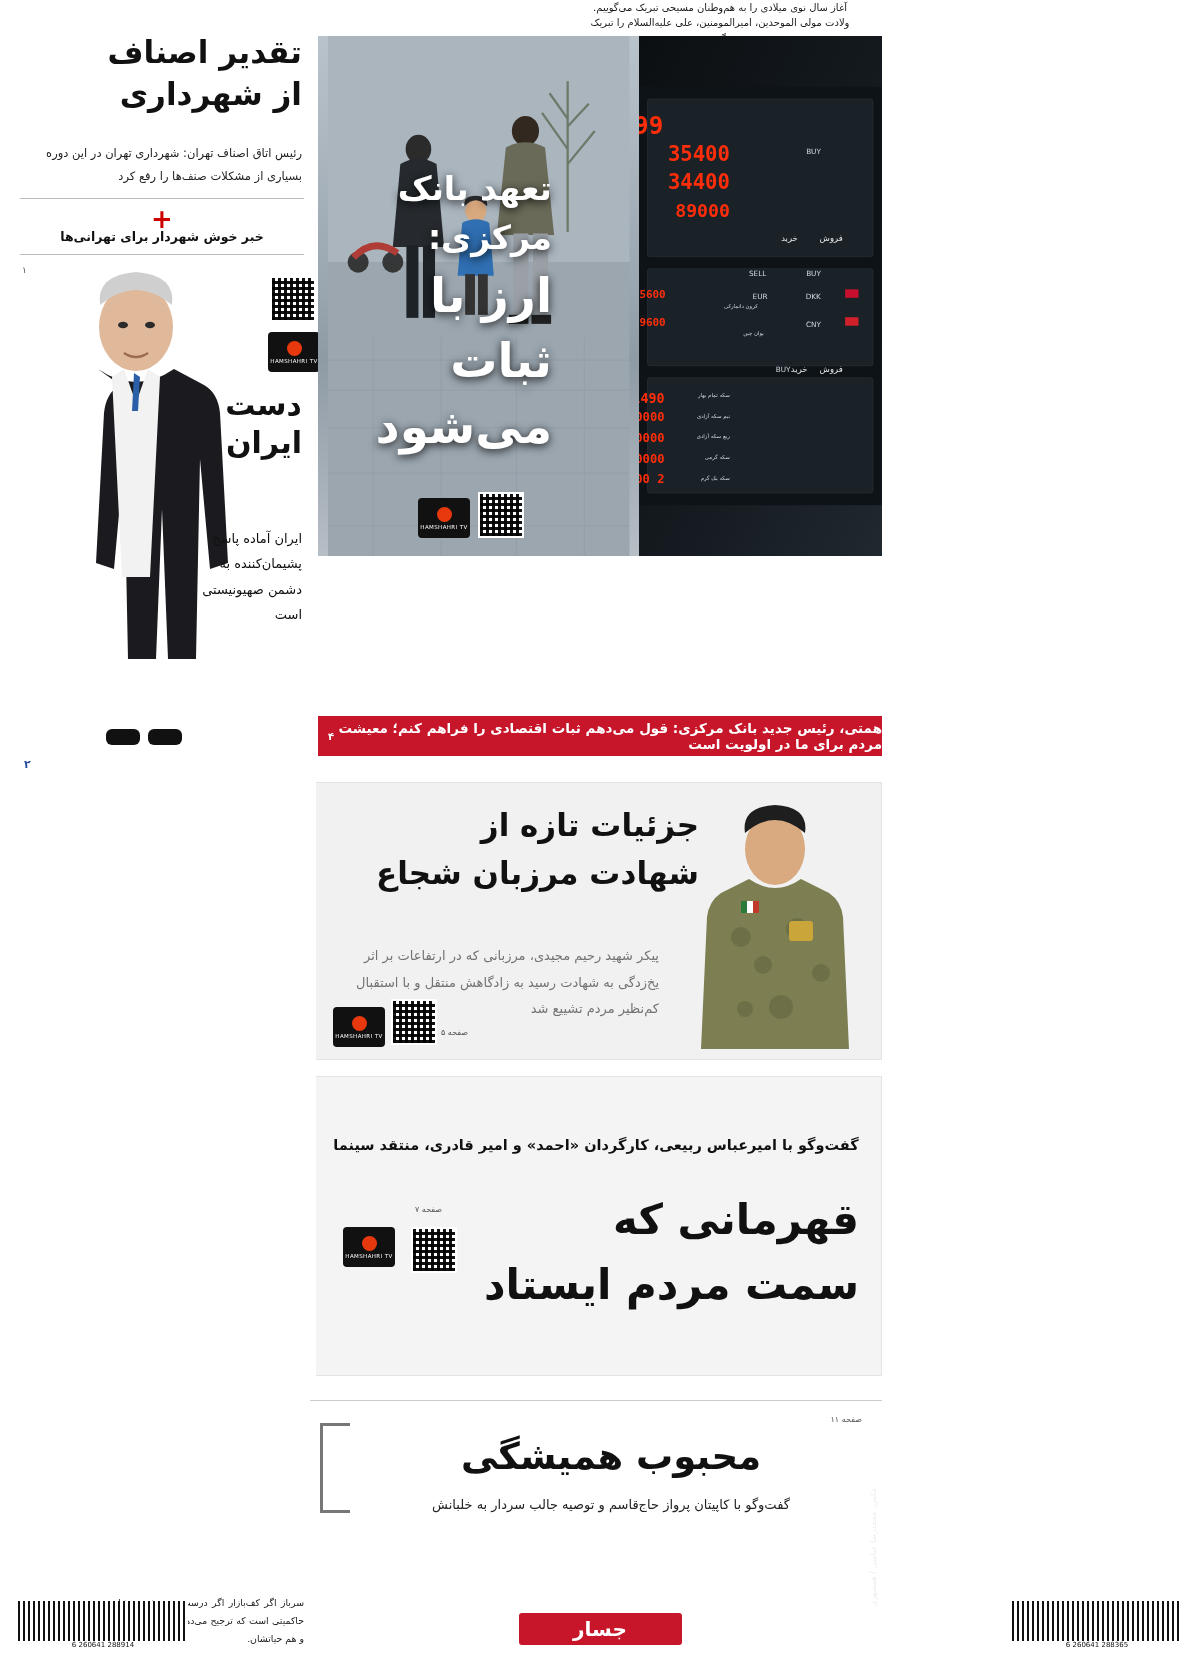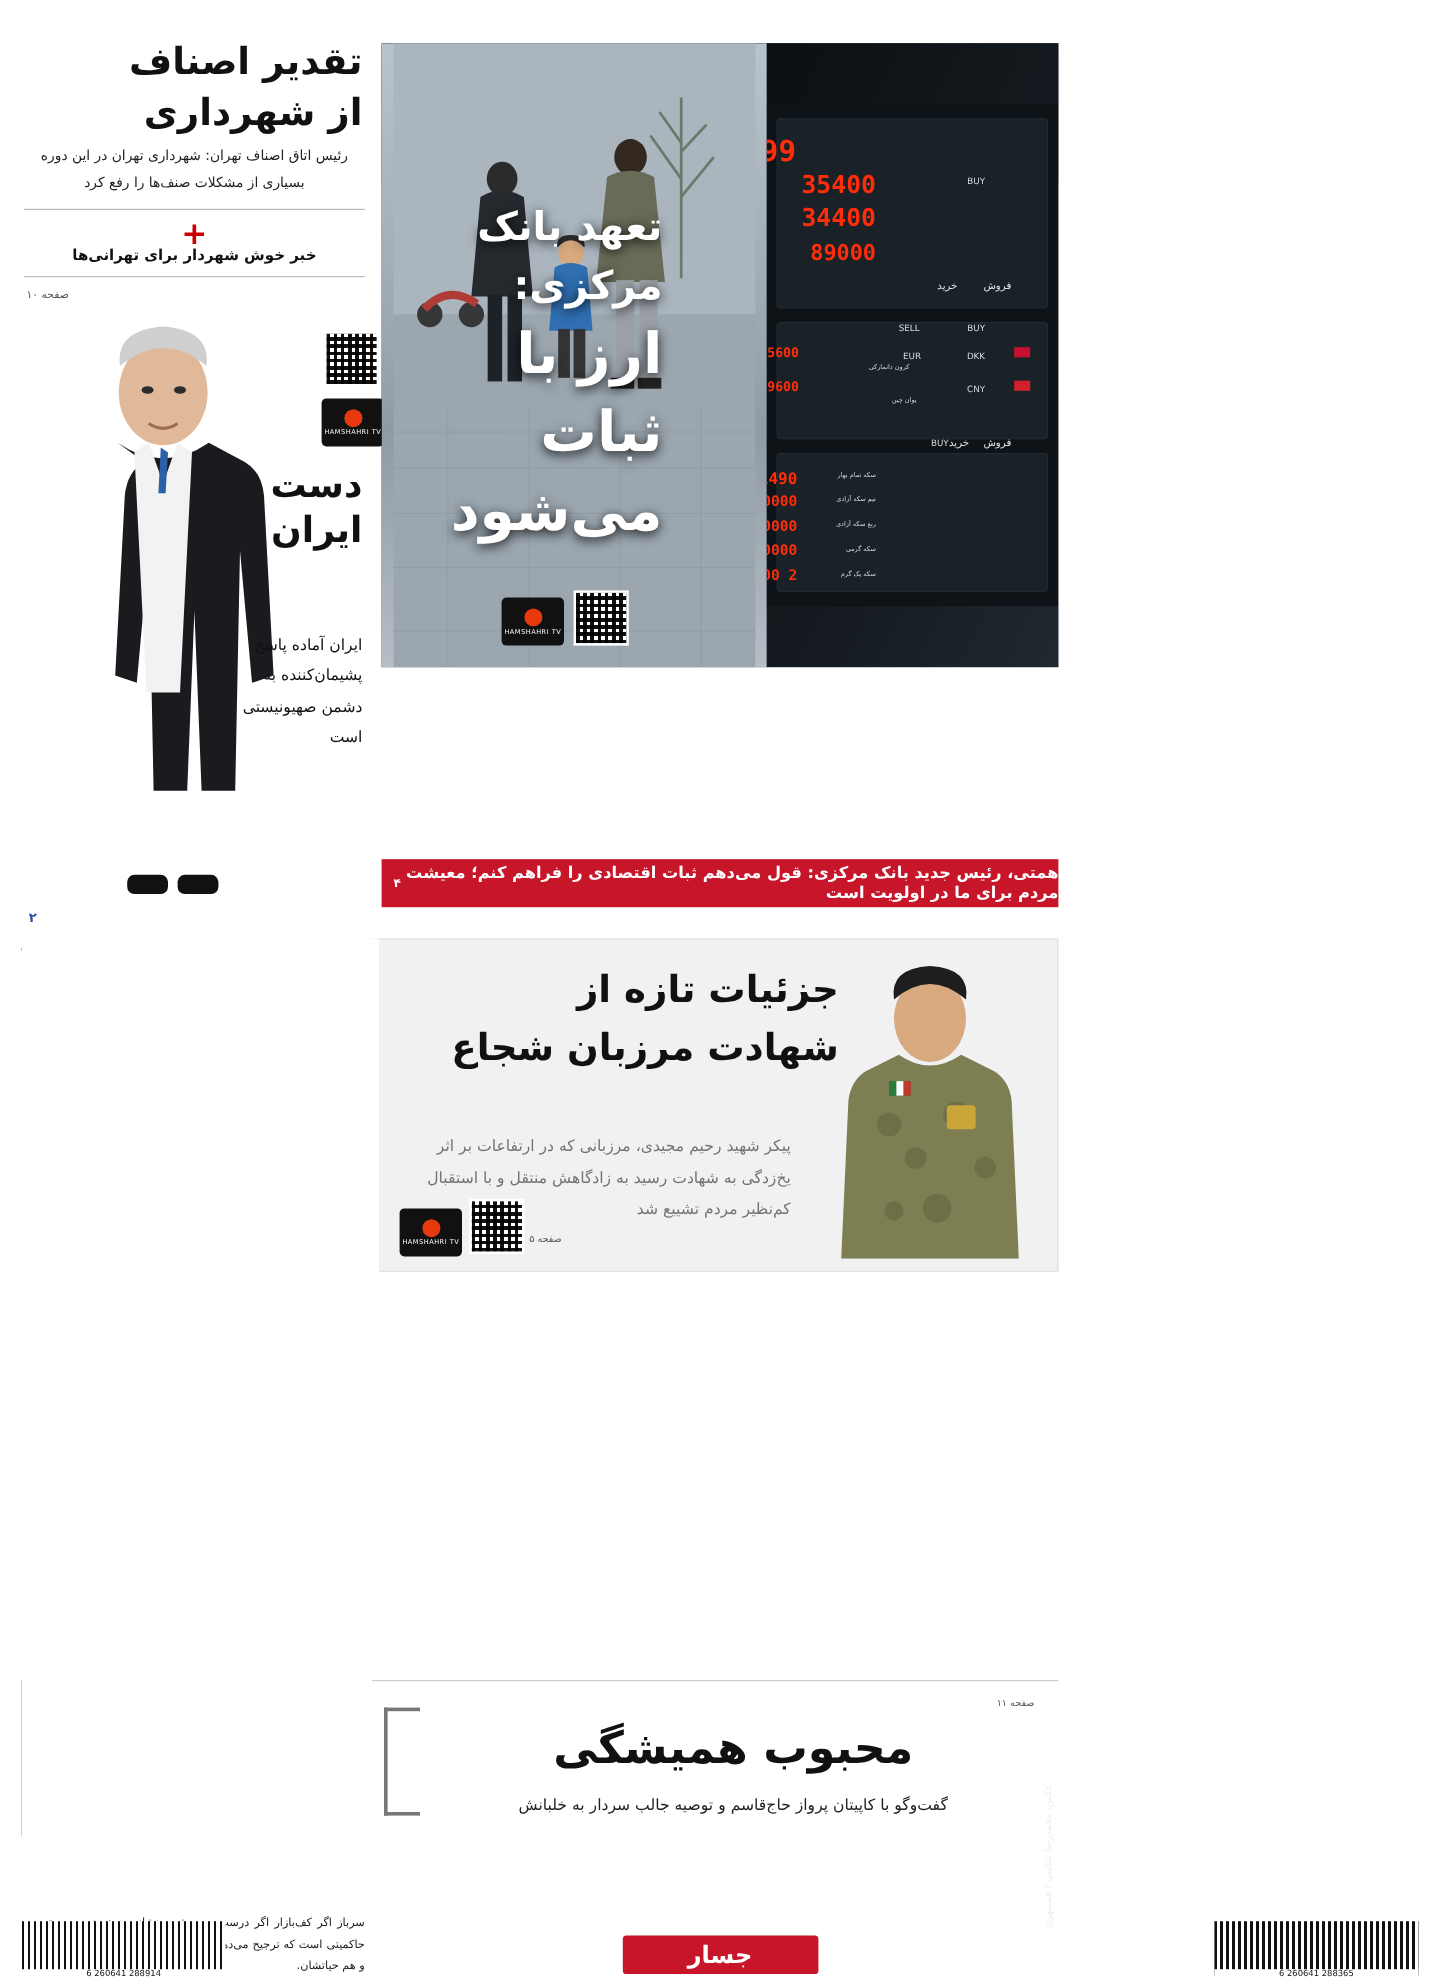--- a/index.html
+++ b/index.html
@@ -31,21 +31,21 @@
 
   
   .col-left {
     position: absolute; top: 26px; left: 18px; width: 288px; height: 1380px;
   }
   .lead-title {
     text-align: right; font-weight: bold; line-height: 1.35;
     font-size: 31px; color: #111; padding: 6px 4px 0 4px;
   }
   .lead-sub {
-    margin-top: 2px; font-size: 11.5px; line-height: 2; text-align: center;
+    margin-top: 26px; font-size: 11.5px; line-height: 2; text-align: right;
     color: #222; padding: 0 4px;
   }
   .plus-sign { font-size: 26px; font-weight: bold; color: #c00; line-height: .8; width:100%; text-align:center;}
   .plus-text { font-size: 12.5px; font-weight: bold; text-align: center; width: 100%;}
   .rule { border-top: 1px solid #bbb; margin: 10px 2px; }
   .page-ref { font-size: 9px; color: #555; text-align: left; padding: 0 4px;}
 
   .politician-photo {
     position: absolute; top: 235px; left: 10px; width: 215px; height: 510px;
   }
@@ -248,20 +248,24 @@
   }
   .footer-logo .band { background:#c7152a; color:#fff; font-size: 20px; font-weight:bold; padding: 4px 0; border-radius: 3px;}
 </style>
 </head>
 <body>
 
 <div class="page">
 
   <div class="masthead-bar">
     <div class="masthead-left"></div>
+    <div class="masthead-right">
+      <div>آغاز سال نوی میلادی را به هم‌وطنان مسیحی تبریک می‌گوییم.</div>
+      <div>ولادت مولی الموحدین، امیرالمومنین، علی علیه‌السلام را تبریک می‌گوییم.</div>
+    </div>
   </div>
 
   <div class="col-left">
     <div class="lead-title">
       <div>تقدیر اصناف</div>
       <div>از شهرداری</div>
     </div>
     <div class="lead-sub">رئیس اتاق اصناف تهران: شهرداری تهران در این دوره بسیاری از مشکلات صنف‌ها را رفع کرد</div>
     <div class="rule"></div>
     <div class="plus-sign">+</div>
@@ -497,20 +501,33 @@
     </div>
     <div class="sub">پیکر شهید رحیم مجیدی، مرزبانی که در ارتفاعات بر اثر یخ‌زدگی به شهادت رسید به زادگاهش منتقل و با استقبال کم‌نظیر مردم تشییع شد</div>
     <div class="qr-box qr" style="position:absolute;"></div>
     <div class="tv-badge tv">
       <div class="dot"></div>
       <div class="lbl">HAMSHAHRI TV</div>
     </div>
     <div class="pg">صفحه ۵</div>
   </div>
 
+  <div class="cinema">
+    <div class="kicker">گفت‌وگو با امیرعباس ربیعی، کارگردان «احمد» و امیر قادری، منتقد سینما</div>
+    <div class="big">
+      <div>قهرمانی که</div>
+      <div>سمت مردم ایستاد</div>
+    </div>
+    <div class="qr-box qr" style="position:absolute;"></div>
+    <div class="tv-badge tv">
+      <div class="dot"></div>
+      <div class="lbl">HAMSHAHRI TV</div>
+    </div>
+    <div class="pg">صفحه ۷</div>
+  </div>
 
   <div class="carry">
     <div class="bg"></div>
     <svg viewBox="0 0 298 810" width="298" height="810" aria-hidden="true">
       <rect width="298" height="810" fill="#ffffff"></rect>
 
       <g>
         <ellipse cx="152" cy="92" rx="36" ry="42" fill="#c79470"></ellipse>
         <path d="M116 72 q36 -34 72 0 q6 -36 -36 -38 q-42 2 -36 38z" fill="#6e6a66"></path>
         <path d="M124 120 q14 22 30 22 q16 0 30 -22 l10 10 q6 10 -6 20 q-16 14 -34 14 q-18 0 -34 -14 q-12 -10 -6 -20z" fill="#8a8580"></path>

